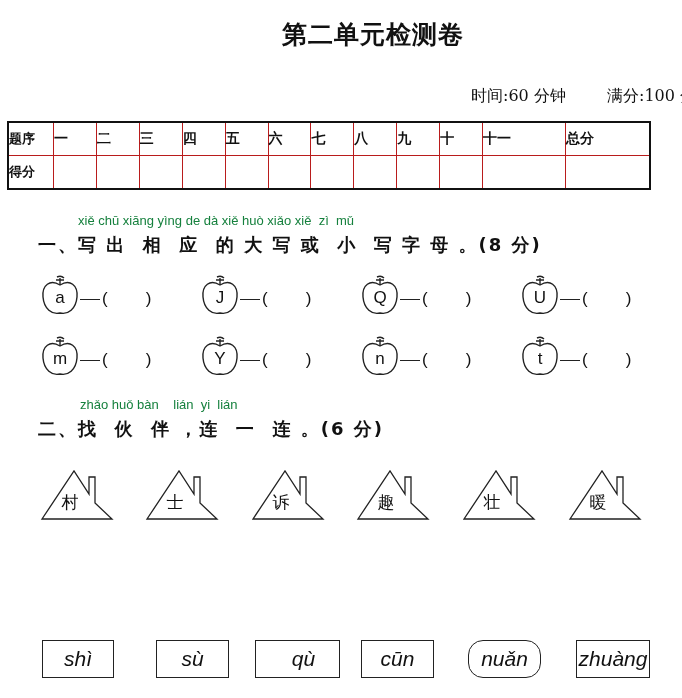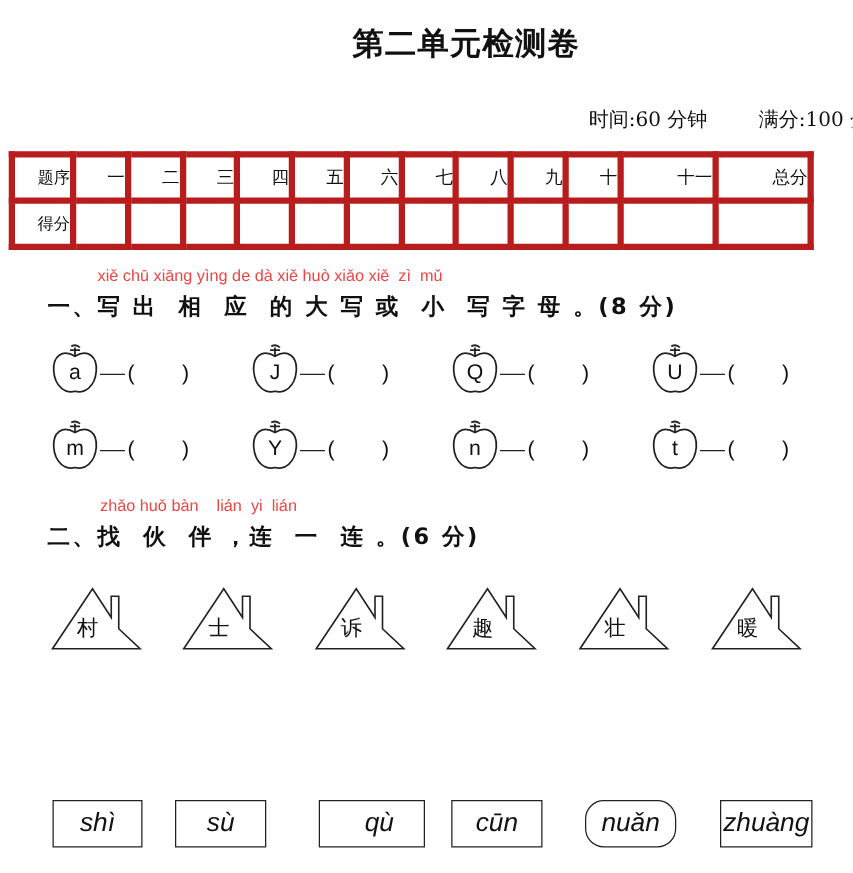--- a/index.html
+++ b/index.html
@@ -2,23 +2,23 @@
 <html><head>
 <meta charset="utf-8">
 <style>
   html, body { margin:0; padding:0; background:#ffffff; }
   body { width:682px; height:698px; position:relative; overflow:hidden; color:#111; font-family:"DejaVu Sans", sans-serif; }
   .abs { position:absolute;padding-left:32px; }
   .title { left:0; width:682px; top:18px; text-align:center; font-family:"DejaVu Serif", serif; font-weight:bold; font-size:25px; letter-spacing:1px; }
   .subtitle { top:86px; left:0; width:682px; text-align:right; font-family:"DejaVu Serif", serif; font-size:16px; }
   .subtitle span { margin:0 18px; }
   table.score { position:absolute; left:7px; top:121px; width:644px; border-collapse:collapse; border:2px solid #111; }
-  table.score td { border:5px solid #b91c1c; height:32px; text-align:right; font-size:14px; font-weight:normal; padding:0; }
+  table.score td { border:1px solid #b91c1c; height:32px; text-align:left; font-size:14px; font-weight:bold; padding:0; }
   table.score td.rowhead { width:44px; font-size:13px; }
-  .pinyin { font-family:"Liberation Sans", sans-serif; font-size:13px; color:#ef4444; white-space:pre; }
+  .pinyin { font-family:"Liberation Sans", sans-serif; font-size:13px; color:#15803d; white-space:pre; }
   .heading { font-family:"DejaVu Sans", sans-serif; font-weight:bold; font-size:18px; letter-spacing:2px; white-space:pre; }
   .apple-item { position:absolute; display:flex; align-items:center; height:40px; }
   .apple { position:relative; width:40px; height:36px; }
   .apple svg { position:absolute; left:0; top:-6px; }
   .apple .letter { position:absolute; left:0; width:40px; top:7px; text-align:center; font-family:"Liberation Sans", sans-serif; font-size:17px; }
   .dash { width:20px; border-top:1.5px solid #222; margin:0 2px 0 0; }
   .paren { font-family:"Liberation Sans", sans-serif; font-size:17px; }
   .blank { width:38px; display:inline-block; }
   .house { position:absolute; width:76px; height:56px; }
   .house svg { position:absolute; left:0; top:0; }
@@ -219,17 +219,17 @@
   <span class="ch">壮</span>
 </div>
 <div class="house" style="left:568px; top:467px;">
   <svg width="76" height="56" viewBox="0 0 76 56">
       <path d="M2 52 L34 4 L49 27 L49 10 L55 10 L55 36 L72 52 Z" fill="none" stroke="#222" stroke-width="1.3"></path>
     </svg>
   <span class="ch">暖</span>
 </div>
 
 <div class="pybox" style="left:42px; width:70px;">shì</div>
-<div class="pybox" style="left:140px; width:71px;">sù</div>
+<div class="pybox" style="left:156px; width:71px;">sù</div>
 <div class="pybox" style="left:255px; width:71px;padding-left:12px;">qù</div>
 <div class="pybox" style="left:361px; width:71px;">cūn</div>
 <div class="pybox" style="left:468px; width:71px;border-radius:15px;">nuǎn</div>
 <div class="pybox" style="left:576px; width:72px;">zhuàng</div>
 
 </body></html>

